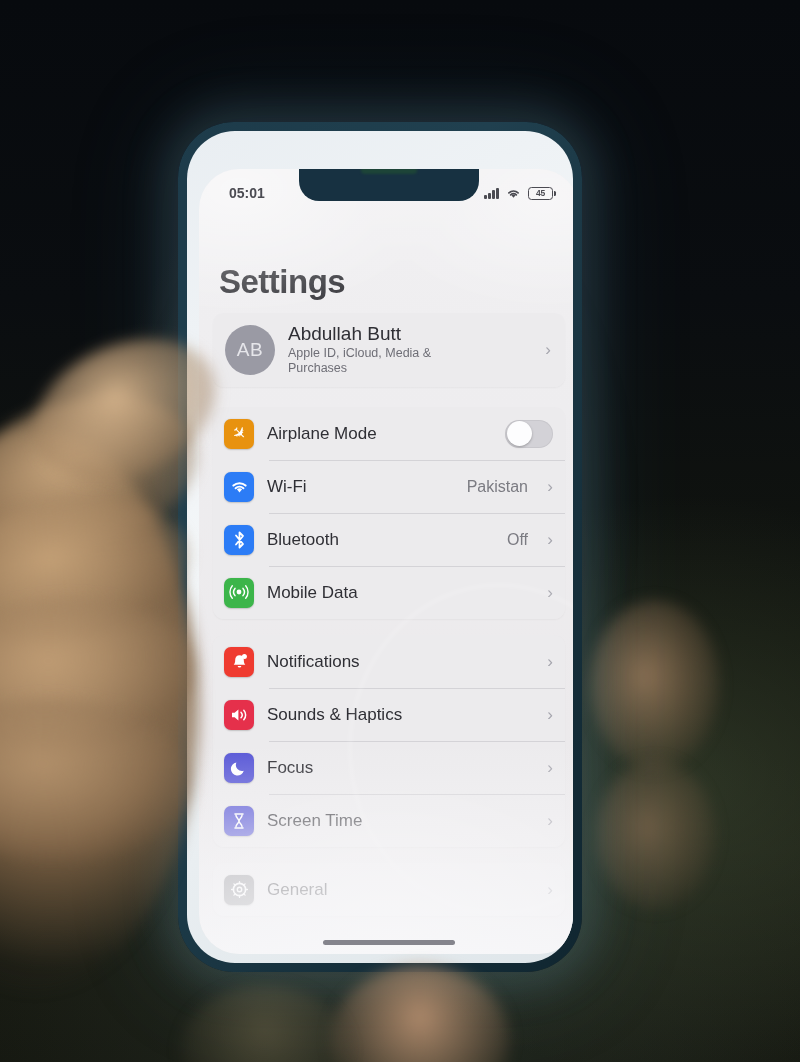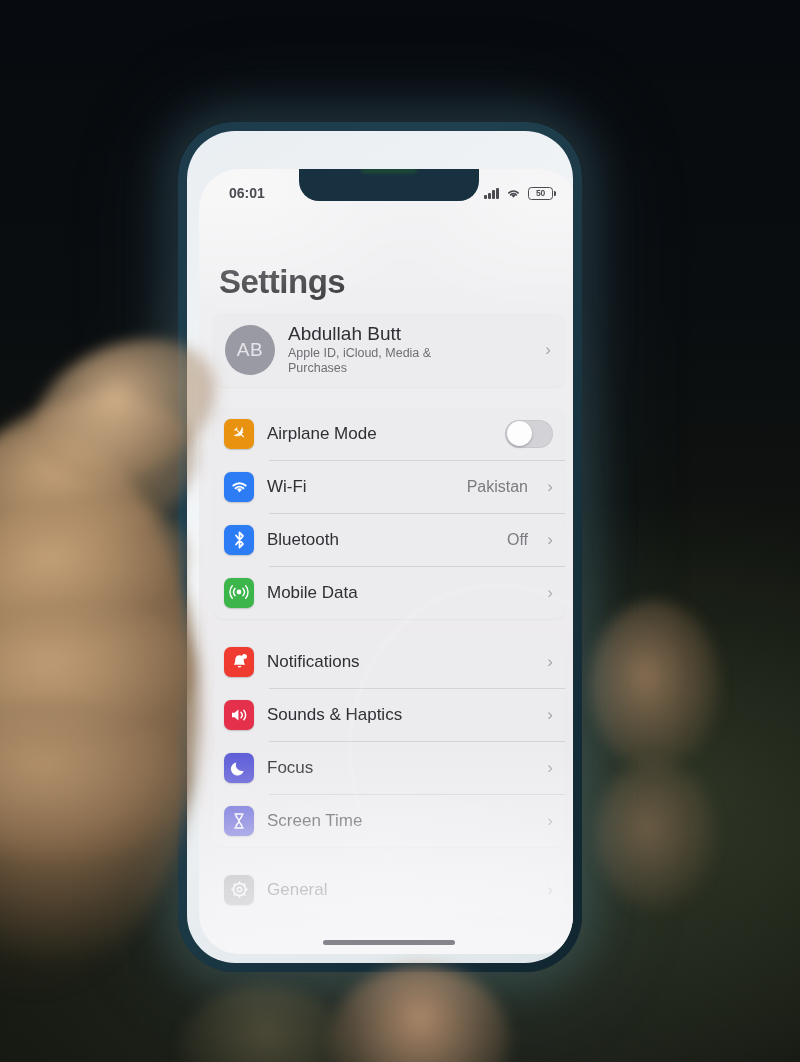--- a/index.html
+++ b/index.html
@@ -230,37 +230,37 @@
 
   <div id="phone">
     <div id="phoneInner">
 
       <div id="screen">
 
         <div id="notch"></div>
         <div id="camdot"></div>
 
         <div id="statusbar">
-          <div>06:01</div>
+          <div>05:01</div>
           <div id="statusRight">
             <span class="bars">
                 <i></i>
                 <i></i>
                 <i></i>
                 <i></i>
               </span>
             <span class="wifi">
               <svg width="15" height="11" viewBox="0 0 15 11">
                 <path d="M7.5 9.8 L5.4 7.3 a3.3 3.3 0 0 1 4.2 0 Z" fill="#4b4b52"></path>
                 <path d="M2.9 4.9 a7 7 0 0 1 9.2 0" stroke="#4b4b52" stroke-width="1.7" fill="none" stroke-linecap="round"></path>
                 <path d="M4.6 6.9 a4.5 4.5 0 0 1 5.8 0" stroke="#4b4b52" stroke-width="1.6" fill="none" stroke-linecap="round"></path>
               </svg>
             </span>
             <span class="batt">
-              <span>50</span>
+              <span>45</span>
             </span>
           </div>
         </div>
 
         <div id="content">
 
           <div id="pageTitle">Settings</div>
 
           <div id="account">
             <div id="avatar">AB</div>

